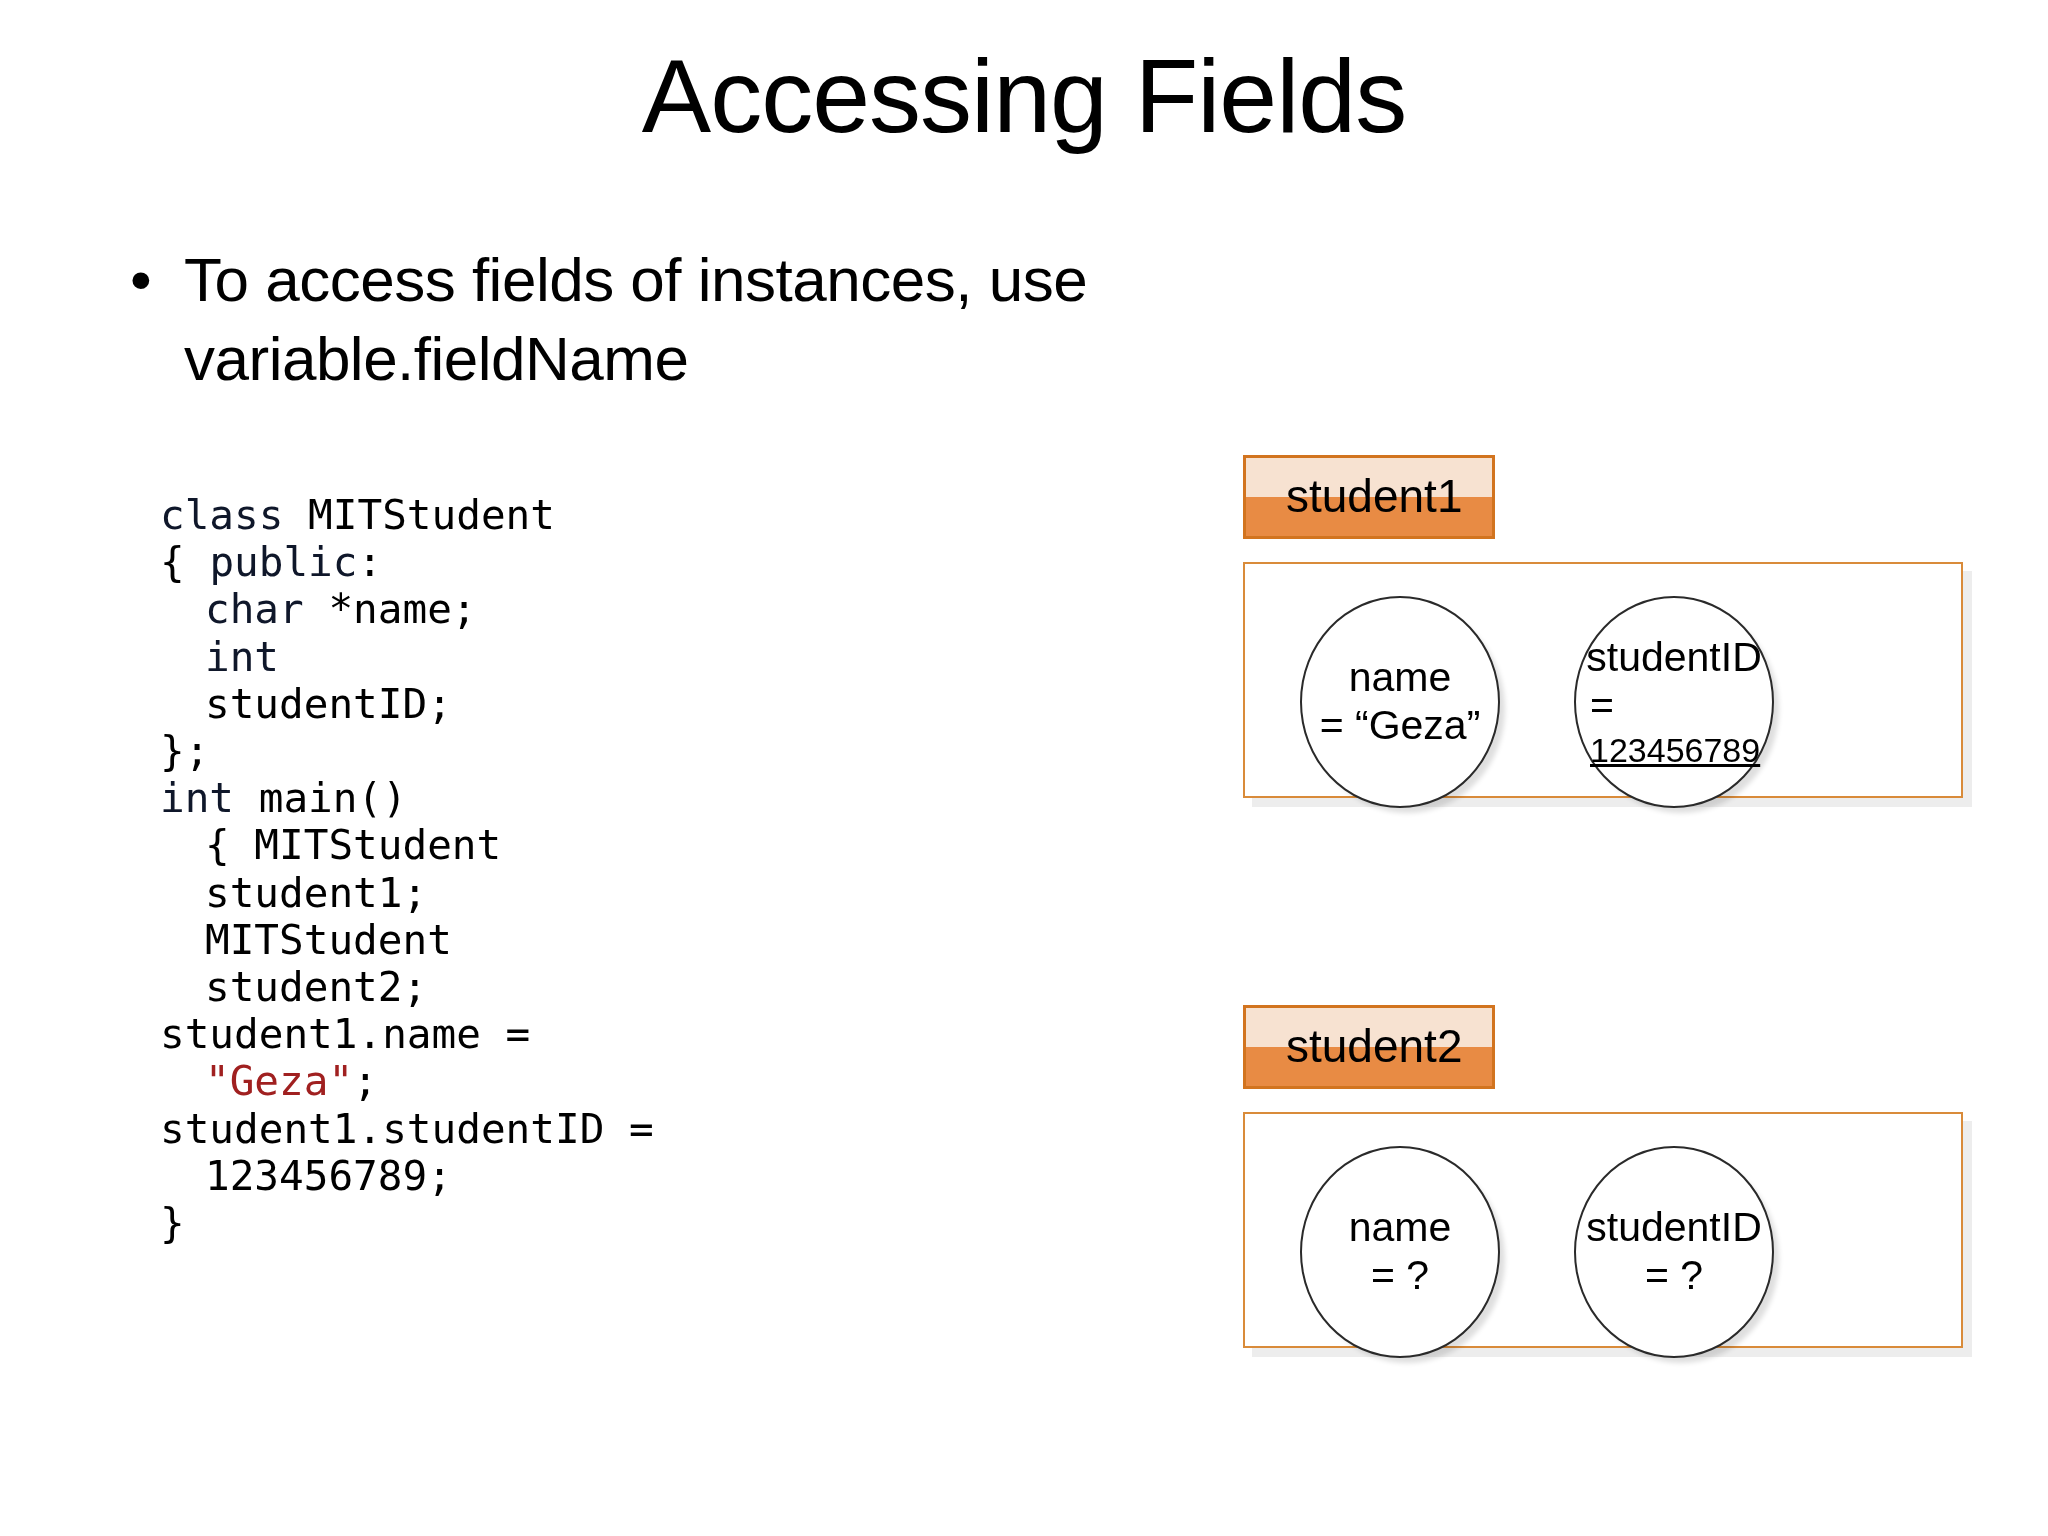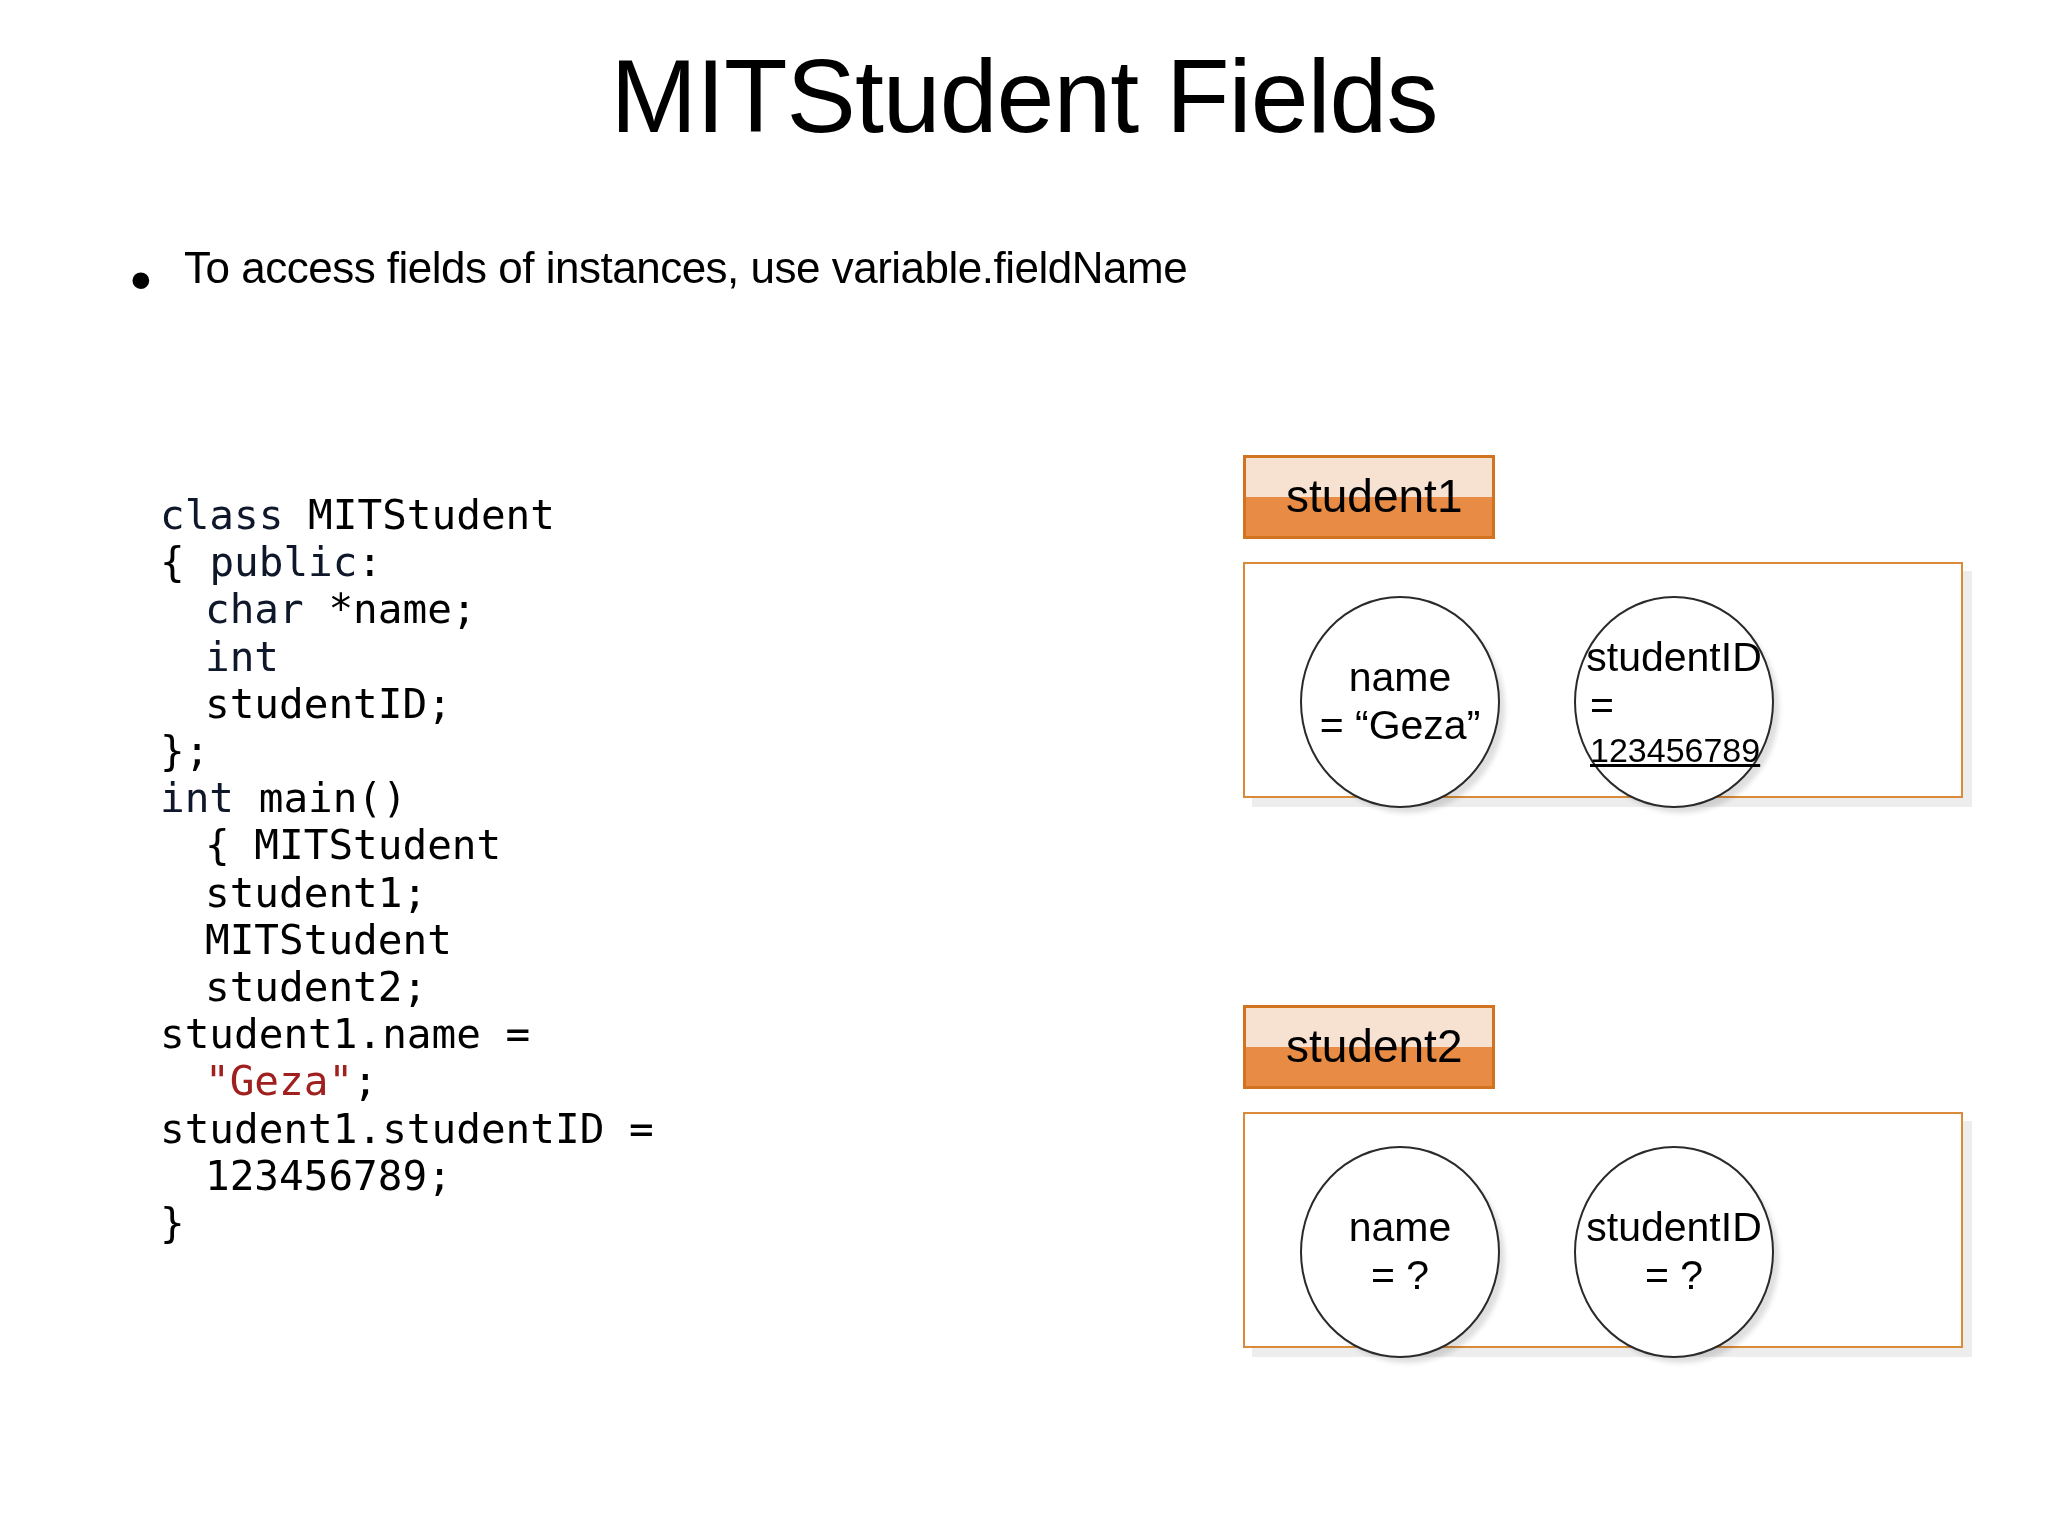--- a/index.html
+++ b/index.html
@@ -46,21 +46,21 @@
     flex: 0 0 auto;
     width: 66px;
     font-size: 62px;
     line-height: 1.28;
     text-align: left;
     padding-left: 12px;
     box-sizing: border-box;
   }
   .bullet-text {
     flex: 1 1 auto;
-    font-size: 44px;
+    font-size: 62px;
     line-height: 1.28;
     letter-spacing: -0.5px;
   }
 
   
   #code-block {
     position: absolute;
     left: 160px;
     top: 492px;
     width: 760px;
@@ -145,21 +145,21 @@
     text-decoration: underline;
   }
   .field-line.left {
     align-self: flex-start;
     padding-left: 14px;
   }
 </style>
 </head>
 <body>
 
-<div id="slide-title">MITStudent Fields</div>
+<div id="slide-title">Accessing Fields</div>
 
 <div id="bullet-list">
   <div class="bullet-row">
     <span class="bullet-marker">•</span>
     <span class="bullet-text">To access fields of instances, use variable.fieldName</span>
   </div>
 </div>
 
 <div id="code-block"><div class="code-line"><span class="kw">class</span><span> MITStudent</span></div><div class="code-line"><span>{ </span><span class="kw">public</span><span>:</span></div><div class="code-line indent"><span class="kw">char</span><span> *name;</span></div><div class="code-line indent"><span class="kw">int</span></div><div class="code-line indent"><span>studentID;</span></div><div class="code-line"><span>};</span></div><div class="code-line"><span class="kw">int</span><span> main()</span></div><div class="code-line indent"><span>{ MITStudent</span></div><div class="code-line indent"><span>student1;</span></div><div class="code-line indent"><span>MITStudent</span></div><div class="code-line indent"><span>student2;</span></div><div class="code-line"><span>student1.name =</span></div><div class="code-line indent"><span class="str">"Geza"</span><span>;</span></div><div class="code-line"><span>student1.studentID =</span></div><div class="code-line indent"><span>123456789;</span></div><div class="code-line"><span>}</span></div></div>
 

